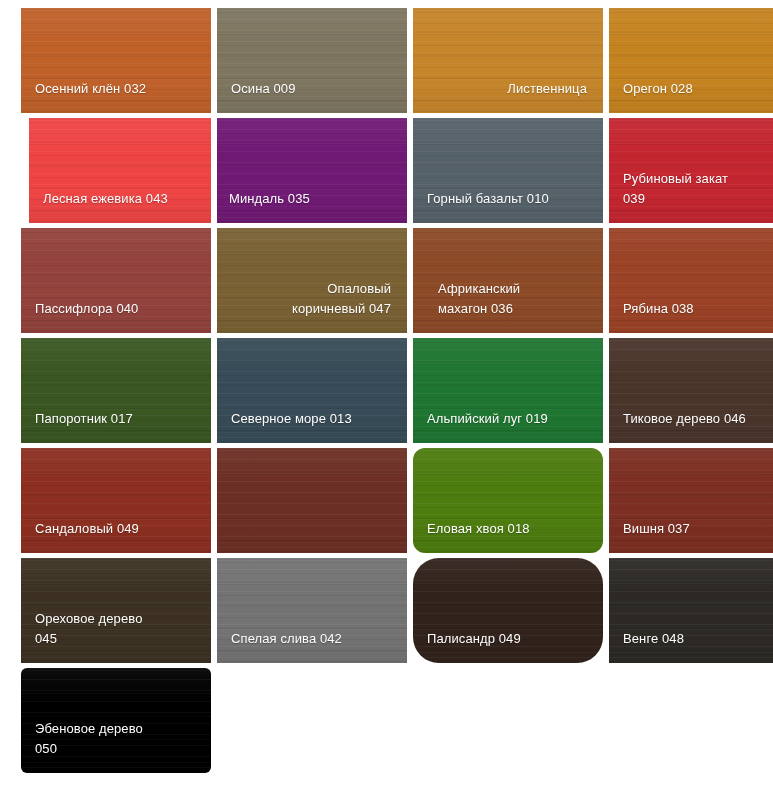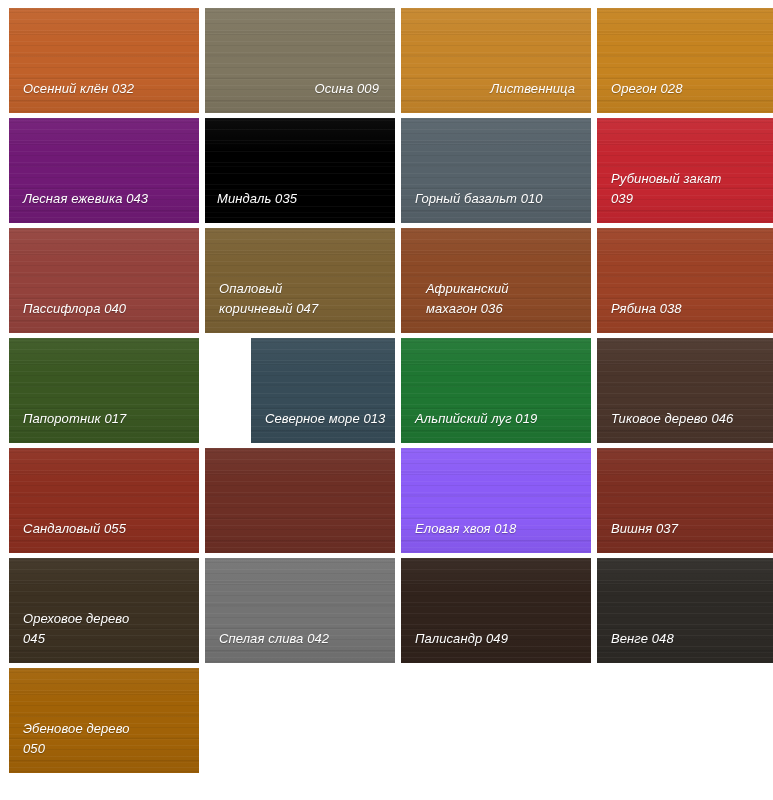--- a/index.html
+++ b/index.html
@@ -5,28 +5,27 @@
 <style>
   html,body{margin:0;padding:0;}
   body{
     width:773px;height:800px;
     background:#ffffff;
     font-family:"Liberation Sans","DejaVu Sans",sans-serif;
     overflow:hidden;
   }
   #palette-grid{
     position:absolute;
-    left:9px; top:8px;
+    left:21px; top:8px;
     width:751px; height:790px;
     display:grid;
     grid-template-columns:repeat(4,190px);
     grid-auto-rows:105px;
     column-gap:6px;
     row-gap:5px;
-    font-style:italic;
   }
   .swatch{
     position:relative;
     overflow:hidden;
     display:flex;
     flex-direction:column;
     justify-content:flex-end;
     box-sizing:border-box;
     padding:0 0 14px 14px;
   }
@@ -76,116 +75,116 @@
   .empty-cell{background:transparent;}
 </style>
 </head>
 <body>
 
 <div id="palette-grid">
     <div class="swatch" style="background: rgb(192, 97, 42);">
       <span class="grain"></span>
       <span class="swatch-label">Осенний клён 032</span>
     </div>
-    <div class="swatch" style="background: rgb(126, 118, 96); text-align: right;">
+    <div class="swatch" style="background: rgb(126, 118, 96);">
       <span class="grain"></span>
       <span class="swatch-label">Осина 009</span>
     </div>
     <div class="swatch" style="background: rgb(197, 133, 42); text-align: right;">
       <span class="grain"></span>
       <span class="swatch-label">Лиственница</span>
     </div>
     <div class="swatch" style="background: rgb(197, 131, 32);">
       <span class="grain"></span>
       <span class="swatch-label">Орегон 028</span>
     </div>
-    <div class="swatch" style="background: #701a75;">
+    <div class="swatch" style="background: #ef4444; margin-left: 8px;">
       <span class="grain"></span>
       <span class="swatch-label">Лесная ежевика 043</span>
     </div>
-    <div class="swatch" style="background: #000000; padding-left: 12px;">
+    <div class="swatch" style="background: #701a75; padding-left: 12px;">
       <span class="grain"></span>
       <span class="swatch-label">Миндаль 035</span>
     </div>
     <div class="swatch" style="background: rgb(86, 98, 106);">
       <span class="grain"></span>
       <span class="swatch-label">Горный базальт 010</span>
     </div>
     <div class="swatch" style="background: rgb(196, 38, 48);">
       <span class="grain"></span>
       <span class="swatch-label">Рубиновый закат
 039</span>
     </div>
     <div class="swatch" style="background: rgb(147, 66, 60);">
       <span class="grain"></span>
       <span class="swatch-label">Пассифлора 040</span>
     </div>
-    <div class="swatch" style="background: rgb(122, 97, 52);">
+    <div class="swatch" style="background: rgb(122, 97, 52); text-align: right;">
       <span class="grain"></span>
       <span class="swatch-label">Опаловый
 коричневый 047</span>
     </div>
     <div class="swatch" style="background: rgb(140, 74, 39); padding-left: 25px;">
       <span class="grain"></span>
       <span class="swatch-label">Африканский
 махагон 036</span>
     </div>
     <div class="swatch" style="background: rgb(156, 66, 38);">
       <span class="grain"></span>
       <span class="swatch-label">Рябина 038</span>
     </div>
     <div class="swatch" style="background: rgb(58, 87, 34);">
       <span class="grain"></span>
       <span class="swatch-label">Папоротник 017</span>
     </div>
-    <div class="swatch" style="background: rgb(55, 76, 88); margin-left: 46px;">
+    <div class="swatch" style="background: rgb(55, 76, 88);">
       <span class="grain"></span>
       <span class="swatch-label">Северное море 013</span>
     </div>
     <div class="swatch" style="background: rgb(31, 118, 50);">
       <span class="grain"></span>
       <span class="swatch-label">Альпийский луг 019</span>
     </div>
     <div class="swatch" style="background: rgb(74, 53, 43);">
       <span class="grain"></span>
       <span class="swatch-label">Тиковое дерево 046</span>
     </div>
     <div class="swatch" style="background: rgb(140, 47, 32);">
       <span class="grain"></span>
-      <span class="swatch-label">Сандаловый 055</span>
+      <span class="swatch-label">Сандаловый 049</span>
     </div>
     <div class="swatch" style="background: rgb(109, 47, 37);">
       <span class="grain"></span>
     </div>
-    <div class="swatch" style="background: #8b5cf6;">
+    <div class="swatch" style="background: #4d7c0f; border-radius: 12px;">
       <span class="grain"></span>
       <span class="swatch-label">Еловая хвоя 018</span>
     </div>
     <div class="swatch" style="background: rgb(124, 47, 34);">
       <span class="grain"></span>
       <span class="swatch-label">Вишня 037</span>
     </div>
     <div class="swatch" style="background: rgb(60, 49, 34);">
       <span class="grain"></span>
       <span class="swatch-label">Ореховое дерево
 045</span>
     </div>
     <div class="swatch" style="background: #737373;">
       <span class="grain"></span>
       <span class="swatch-label">Спелая слива 042</span>
     </div>
-    <div class="swatch" style="background: rgb(49, 35, 28);">
+    <div class="swatch" style="background: rgb(49, 35, 28); border-radius: 26px;">
       <span class="grain"></span>
       <span class="swatch-label">Палисандр 049</span>
     </div>
     <div class="swatch" style="background: rgb(45, 42, 38);">
       <span class="grain"></span>
       <span class="swatch-label">Венге 048</span>
     </div>
-    <div class="swatch" style="background: #a16207;">
+    <div class="swatch" style="background: #000000; border-radius: 6px;">
       <span class="grain"></span>
       <span class="swatch-label">Эбеновое дерево
 050</span>
     </div>
     <div class="empty-cell"></div>
     <div class="empty-cell"></div>
     <div class="empty-cell"></div>
   </div>
 
 </body></html>

